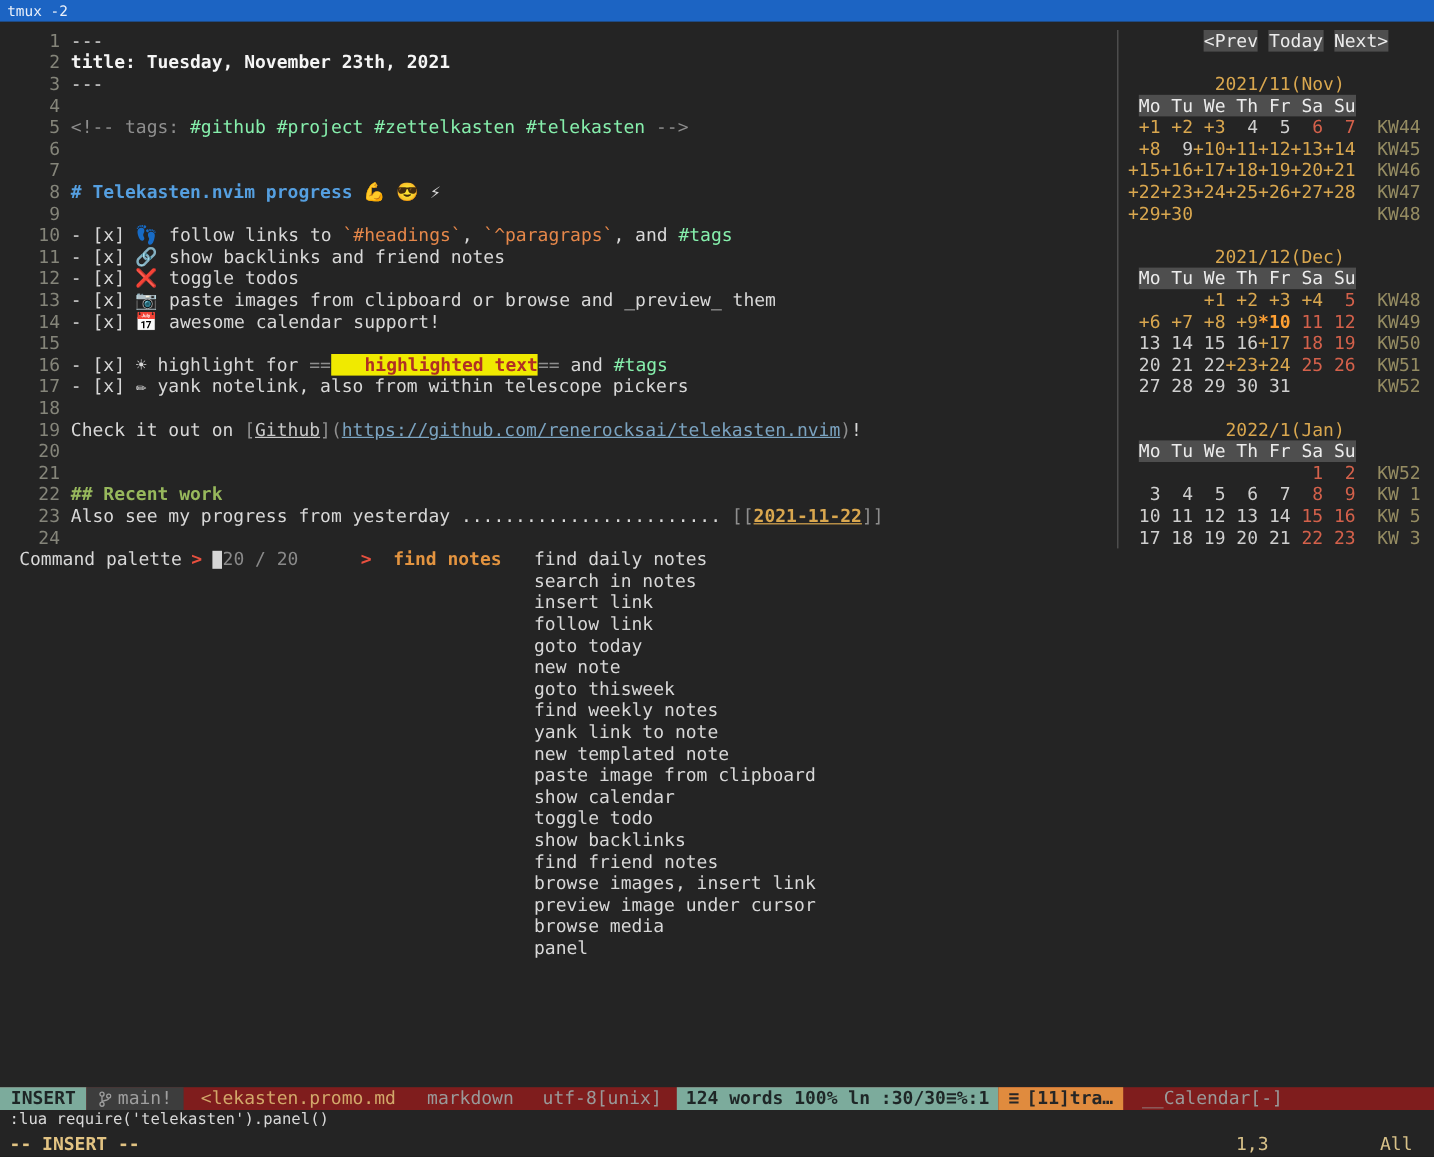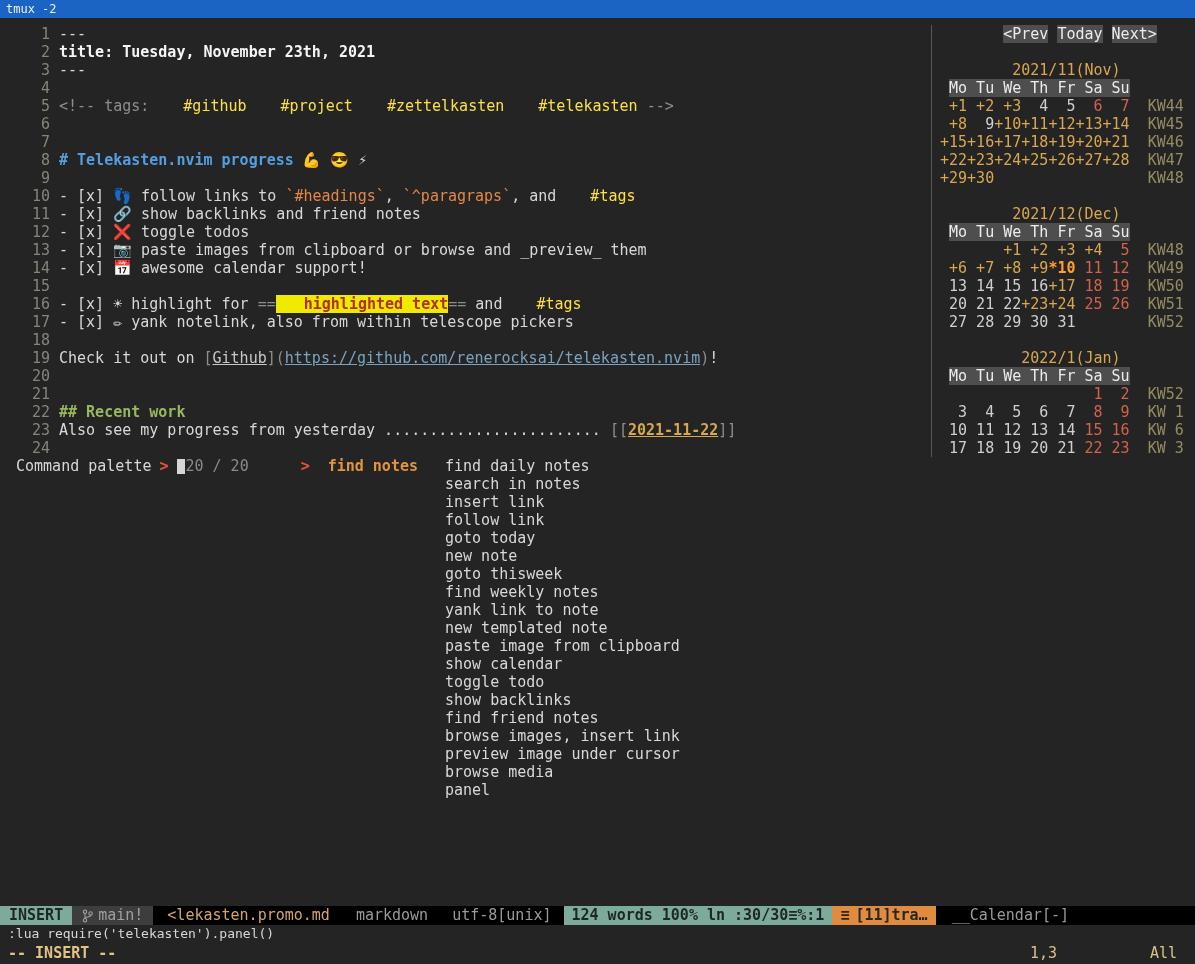--- a/index.html
+++ b/index.html
@@ -22,21 +22,21 @@
   .ltext { white-space:pre; }
   .seg { white-space:pre; }
 
   
   .fg   { color:#d8d8d8; }
   .gray { color:#8e8e8e; }
   .btitle { color:#f5f5f5; font-weight:bold; }
   .h1   { color:#559fe0; font-weight:bold; }
   .h2   { color:#97b85c; font-weight:bold; }
   .code { color:#e5874a; }
-  .tag  { color:#fde047;margin-left:25px; }
+  .tag  { color:#86efac; }
   .hl   { background:#f0ea00; color:#b03024; font-weight:bold;padding-left:28px; }
   .url  { color:#7ba3c0; text-decoration:underline; }
   .ulink{ color:#c8c8c8; text-decoration:underline; }
   .wikilink { color:#d9a74f; text-decoration:underline; font-weight:bold; }
 
   
   .gold { color:#d9a74f; }
   .plus { color:#d9a74f; }
   .day  { color:#cfcfcf; }
   .wkend{ color:#d4614b; }
@@ -54,21 +54,21 @@
   .prompt-row, .sel-row { flex:none; height:18px; line-height:18px; font-size:15px; display:flex; align-items:center; }
   .caret { color:#e8503f; font-weight:bold; white-space:pre; }
   .caret.c2 { width:18px; flex:none; }
   .caret.c3 { width:27px; flex:none; }
   .cursor { display:inline-block; width:8px; height:15px; background:#d6d6d6; }
   .counter { margin-left:auto; padding-right:52px; color:#8a8a8a; }
   .sel-text { color:#e39440; font-weight:bold; }
   .item { color:#d8d8d8; padding-left:27px; }
 
   
-  .statusline { flex:none; height:19px; background:#000000; display:flex; align-items:stretch; font-size:15px; line-height:19px;text-align:center; }
+  .statusline { flex:none; height:19px; background:#7f1d1d; display:flex; align-items:stretch; font-size:15px; line-height:19px;text-align:center; }
   .sl-seg { white-space:pre; }
   .sl-mode { background:#7cab9c; color:#1e2626; font-weight:bold; padding:0 9px; }
   .sl-branch { background:#3d3d3d; color:#9f9f9f; padding:0 10px; display:flex; align-items:center; gap:5px; }
   .sl-file { color:#d2a86a; padding:0 14px; }
   .sl-ft, .sl-enc { color:#9a9a9a; padding:0 12px; }
   .sl-right { margin-left:auto; display:flex; align-items:stretch; }
   .sl-stats { background:#7cab9c; color:#1e2626; font-weight:bold; padding:0 8px; }
   .sl-buffers { background:#e08b3e; color:#262626; font-weight:bold; padding:0 8px; display:flex; align-items:center; gap:6px; }
   .sl-calbuf { color:#9a9a9a; padding:0 10px; margin-left:6px; }
   .sl-spacer { width:128px; }
@@ -135,21 +135,21 @@
           <div class="row"><span class="ltext"><span class="seg sp">      </span><span class="seg plus"> +1</span><span class="seg plus"> +2</span><span class="seg plus"> +3</span><span class="seg plus"> +4</span><span class="seg wkend">  5</span><span class="seg sp">  </span><span class="seg kw">KW48</span></span></div>
           <div class="row"><span class="ltext"><span class="seg plus"> +6</span><span class="seg plus"> +7</span><span class="seg plus"> +8</span><span class="seg plus"> +9</span><span class="seg today">*10</span><span class="seg wkend"> 11</span><span class="seg wkend"> 12</span><span class="seg sp">  </span><span class="seg kw">KW49</span></span></div>
           <div class="row"><span class="ltext"><span class="seg day"> 13</span><span class="seg day"> 14</span><span class="seg day"> 15</span><span class="seg day"> 16</span><span class="seg plus">+17</span><span class="seg wkend"> 18</span><span class="seg wkend"> 19</span><span class="seg sp">  </span><span class="seg kw">KW50</span></span></div>
           <div class="row"><span class="ltext"><span class="seg day"> 20</span><span class="seg day"> 21</span><span class="seg day"> 22</span><span class="seg plus">+23</span><span class="seg plus">+24</span><span class="seg wkend"> 25</span><span class="seg wkend"> 26</span><span class="seg sp">  </span><span class="seg kw">KW51</span></span></div>
           <div class="row"><span class="ltext"><span class="seg day"> 27</span><span class="seg day"> 28</span><span class="seg day"> 29</span><span class="seg day"> 30</span><span class="seg day"> 31</span><span class="seg sp">        </span><span class="seg kw">KW52</span></span></div>
           <div class="row"><span class="ltext"></span></div>
           <div class="row"><span class="ltext"><span class="seg sp">         </span><span class="seg gold">2022/1(Jan)</span></span></div>
           <div class="row"><span class="ltext"><span class="seg sp"> </span><span class="seg hdr">Mo Tu We Th Fr Sa Su</span></span></div>
           <div class="row"><span class="ltext"><span class="seg sp">               </span><span class="seg wkend">  1</span><span class="seg wkend">  2</span><span class="seg sp">  </span><span class="seg kw">KW52</span></span></div>
           <div class="row"><span class="ltext"><span class="seg day">  3</span><span class="seg day">  4</span><span class="seg day">  5</span><span class="seg day">  6</span><span class="seg day">  7</span><span class="seg wkend">  8</span><span class="seg wkend">  9</span><span class="seg sp">  </span><span class="seg kw">KW 1</span></span></div>
-          <div class="row"><span class="ltext"><span class="seg day"> 10</span><span class="seg day"> 11</span><span class="seg day"> 12</span><span class="seg day"> 13</span><span class="seg day"> 14</span><span class="seg wkend"> 15</span><span class="seg wkend"> 16</span><span class="seg sp">  </span><span class="seg kw">KW 6</span></span></div>
+          <div class="row"><span class="ltext"><span class="seg day"> 10</span><span class="seg day"> 11</span><span class="seg day"> 12</span><span class="seg day"> 13</span><span class="seg day"> 14</span><span class="seg wkend"> 15</span><span class="seg wkend"> 16</span><span class="seg sp">  </span><span class="seg kw">KW 5</span></span></div>
           <div class="row"><span class="ltext"><span class="seg day"> 17</span><span class="seg day"> 18</span><span class="seg day"> 19</span><span class="seg day"> 20</span><span class="seg day"> 21</span><span class="seg wkend"> 22</span><span class="seg wkend"> 23</span><span class="seg sp">  </span><span class="seg kw">KW 3</span></span></div>
         </div>
     </div>
 
     <div class="palette">
       <div class="pal-border">
         <span class="hline"></span>
         <span class="pal-title">Command palette</span>
         <span class="hline"></span>
       </div>

